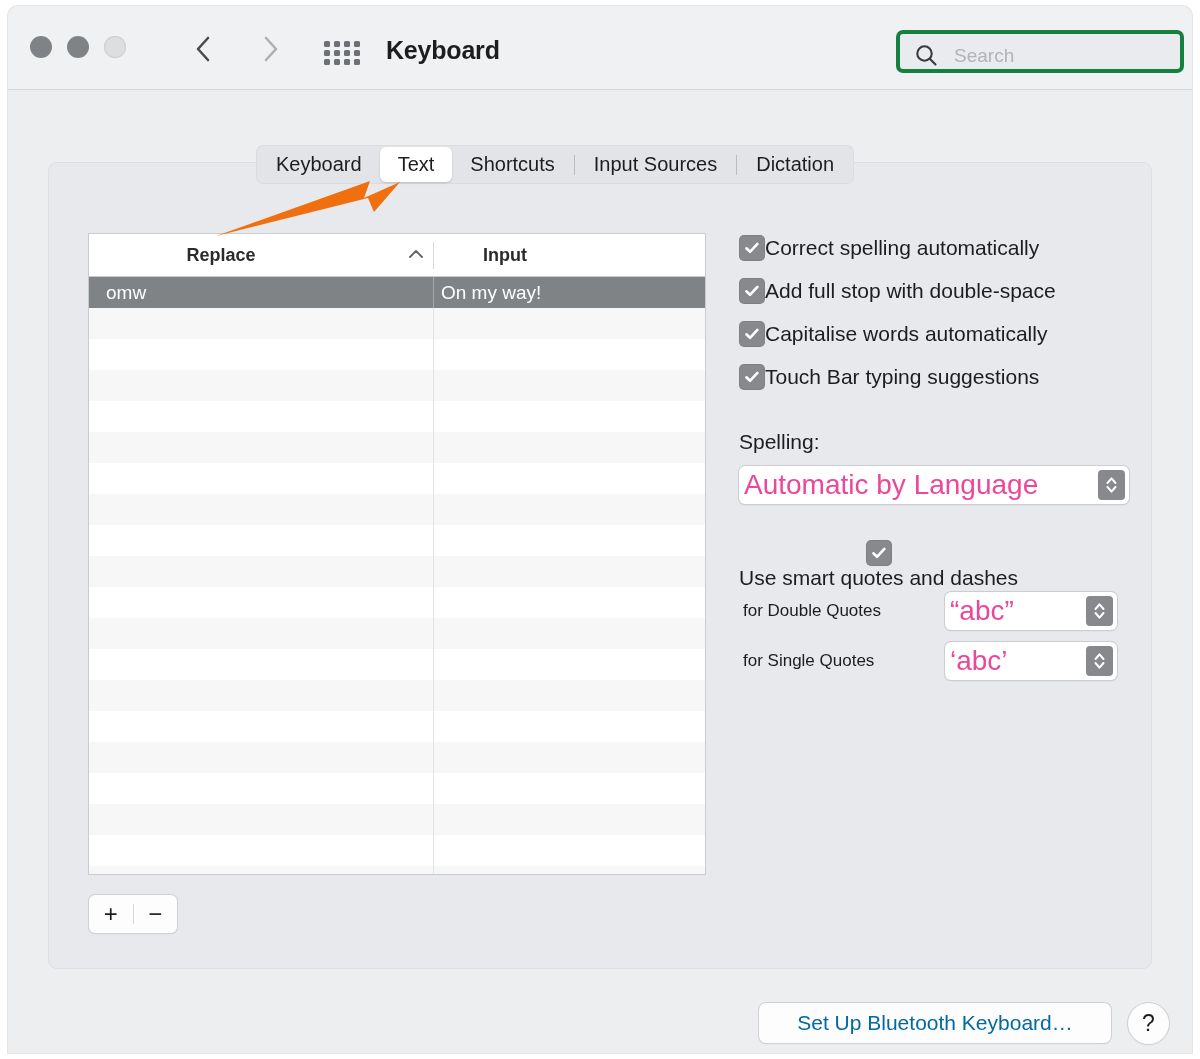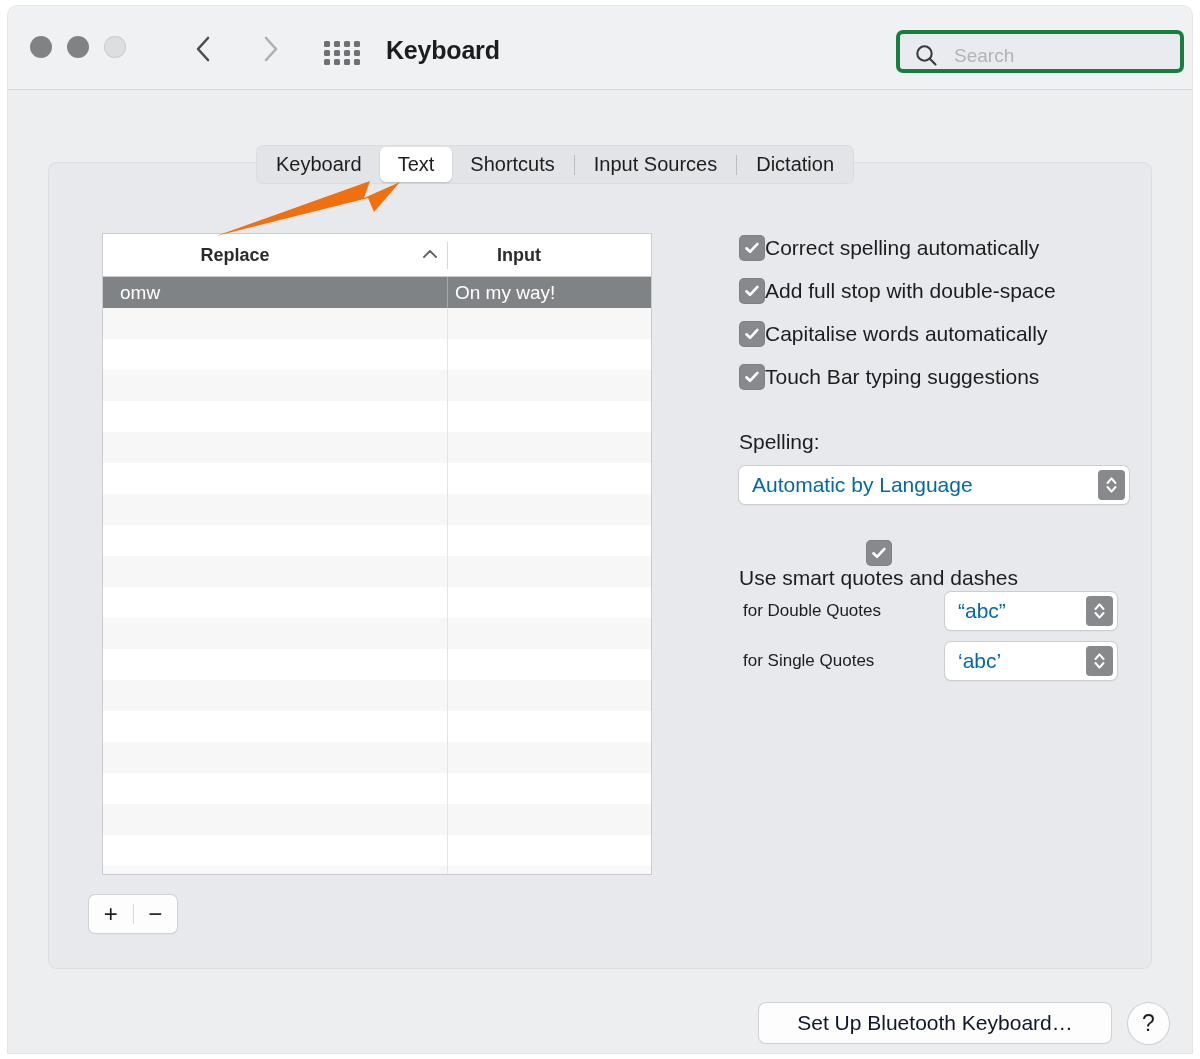--- a/index.html
+++ b/index.html
@@ -168,23 +168,23 @@
     width: 1104px;
     height: 807px;
     background: #e7e9ec;
     border-radius: 9px;
     box-shadow: inset 0 0 0 1px #dcdee1;
   }
 
   
   .tablewrap {
     position: absolute;
-    left: 95px;
+    left: 81px;
     top: 228px;
-    width: 548px;
+    width: 616px;
     height: 640px;
     background: #ffffff;
     box-shadow: 0 0 0 1px #c9cbce;
     overflow: hidden;
   }
   .thead {
     position: relative;
     height: 42px;
     background: #ffffff;
     border-bottom: 1px solid #c9cbce;
@@ -316,23 +316,23 @@
     position: relative;
     background: #ffffff;
     border-radius: 6px;
     box-shadow: 0 0 0 1px #cbcdd0, 0 1px 1.5px rgba(0,0,0,0.12);
     height: 38px;
     display: flex;
     align-items: center;
     box-sizing: border-box;
   }
   .popup .ptext {
-    padding-left: 13px;
-    font-size: 21px;
-    color: #0369a1;
+    padding-left: 5px;
+    font-size: 28px;
+    color: #ec4899;
     white-space: nowrap;
   }
   .stepper {
     position: absolute;
     right: 4px;
     top: 4px;
     width: 27px;
     height: 30px;
     border-radius: 4px;
     background: #87898d;
@@ -370,21 +370,21 @@
     top: 997px;
     width: 352px;
     height: 40px;
     background: #fdfdfd;
     border-radius: 7px;
     box-shadow: 0 0 0 1px #cfd1d4, 0 1px 1.5px rgba(0,0,0,0.10);
     display: flex;
     align-items: center;
     justify-content: center;
     font-size: 21px;
-    color: #0f172a;
+    color: #0369a1;
     cursor: default;
   }
   .btn-help {
     position: absolute;
     left: 1120px;
     top: 997px;
     width: 41px;
     height: 41px;
     border-radius: 50%;
     background: #fdfdfd;

